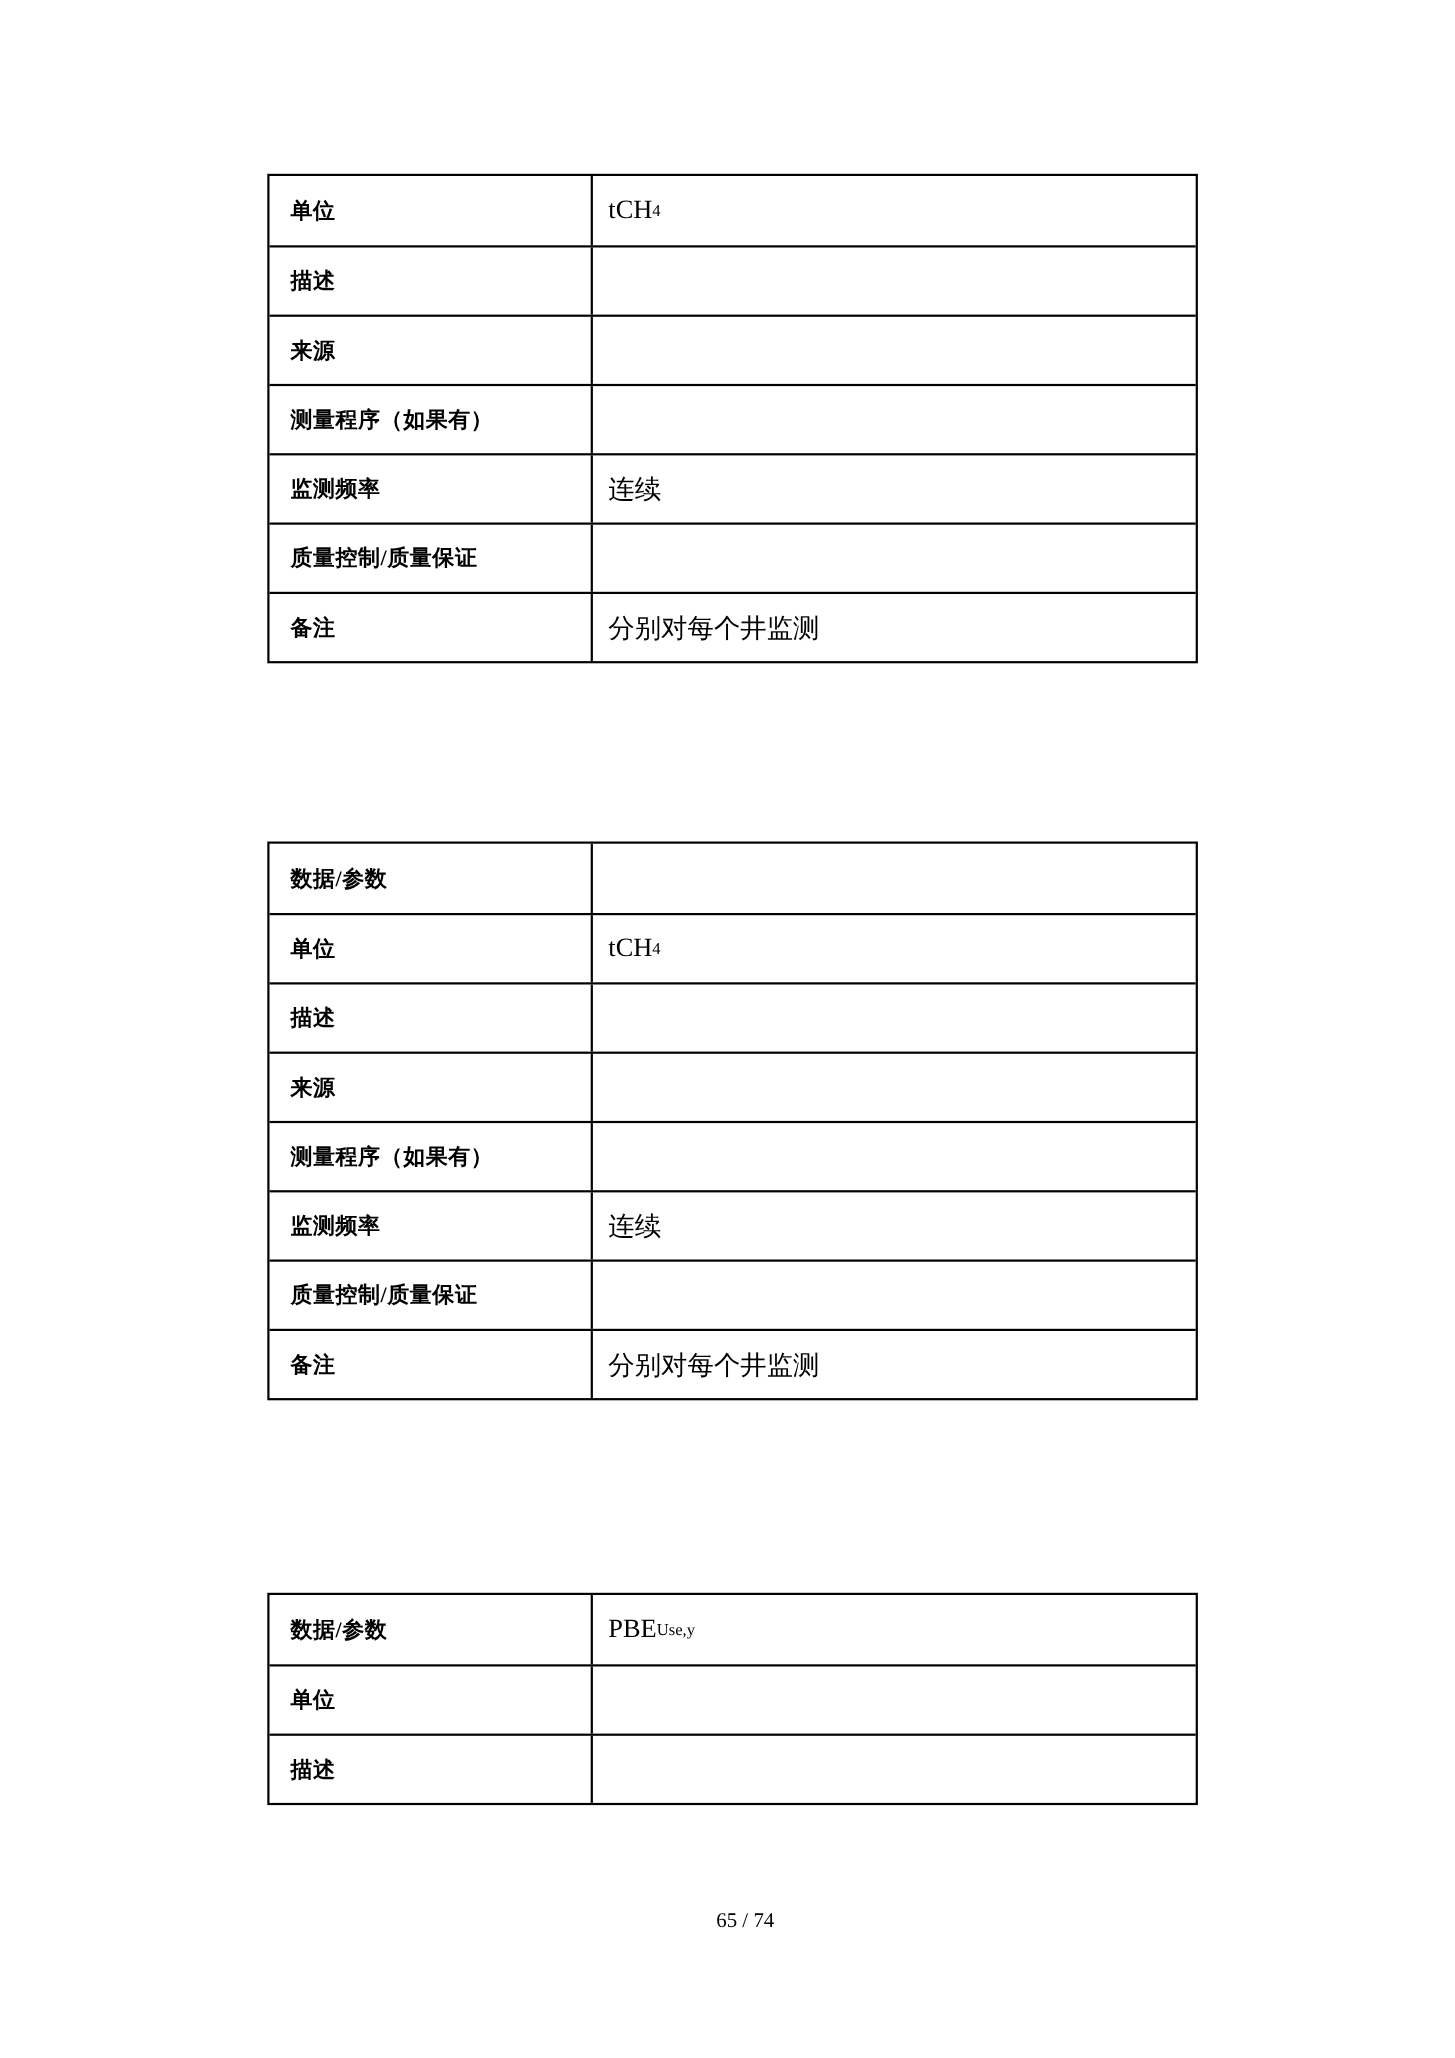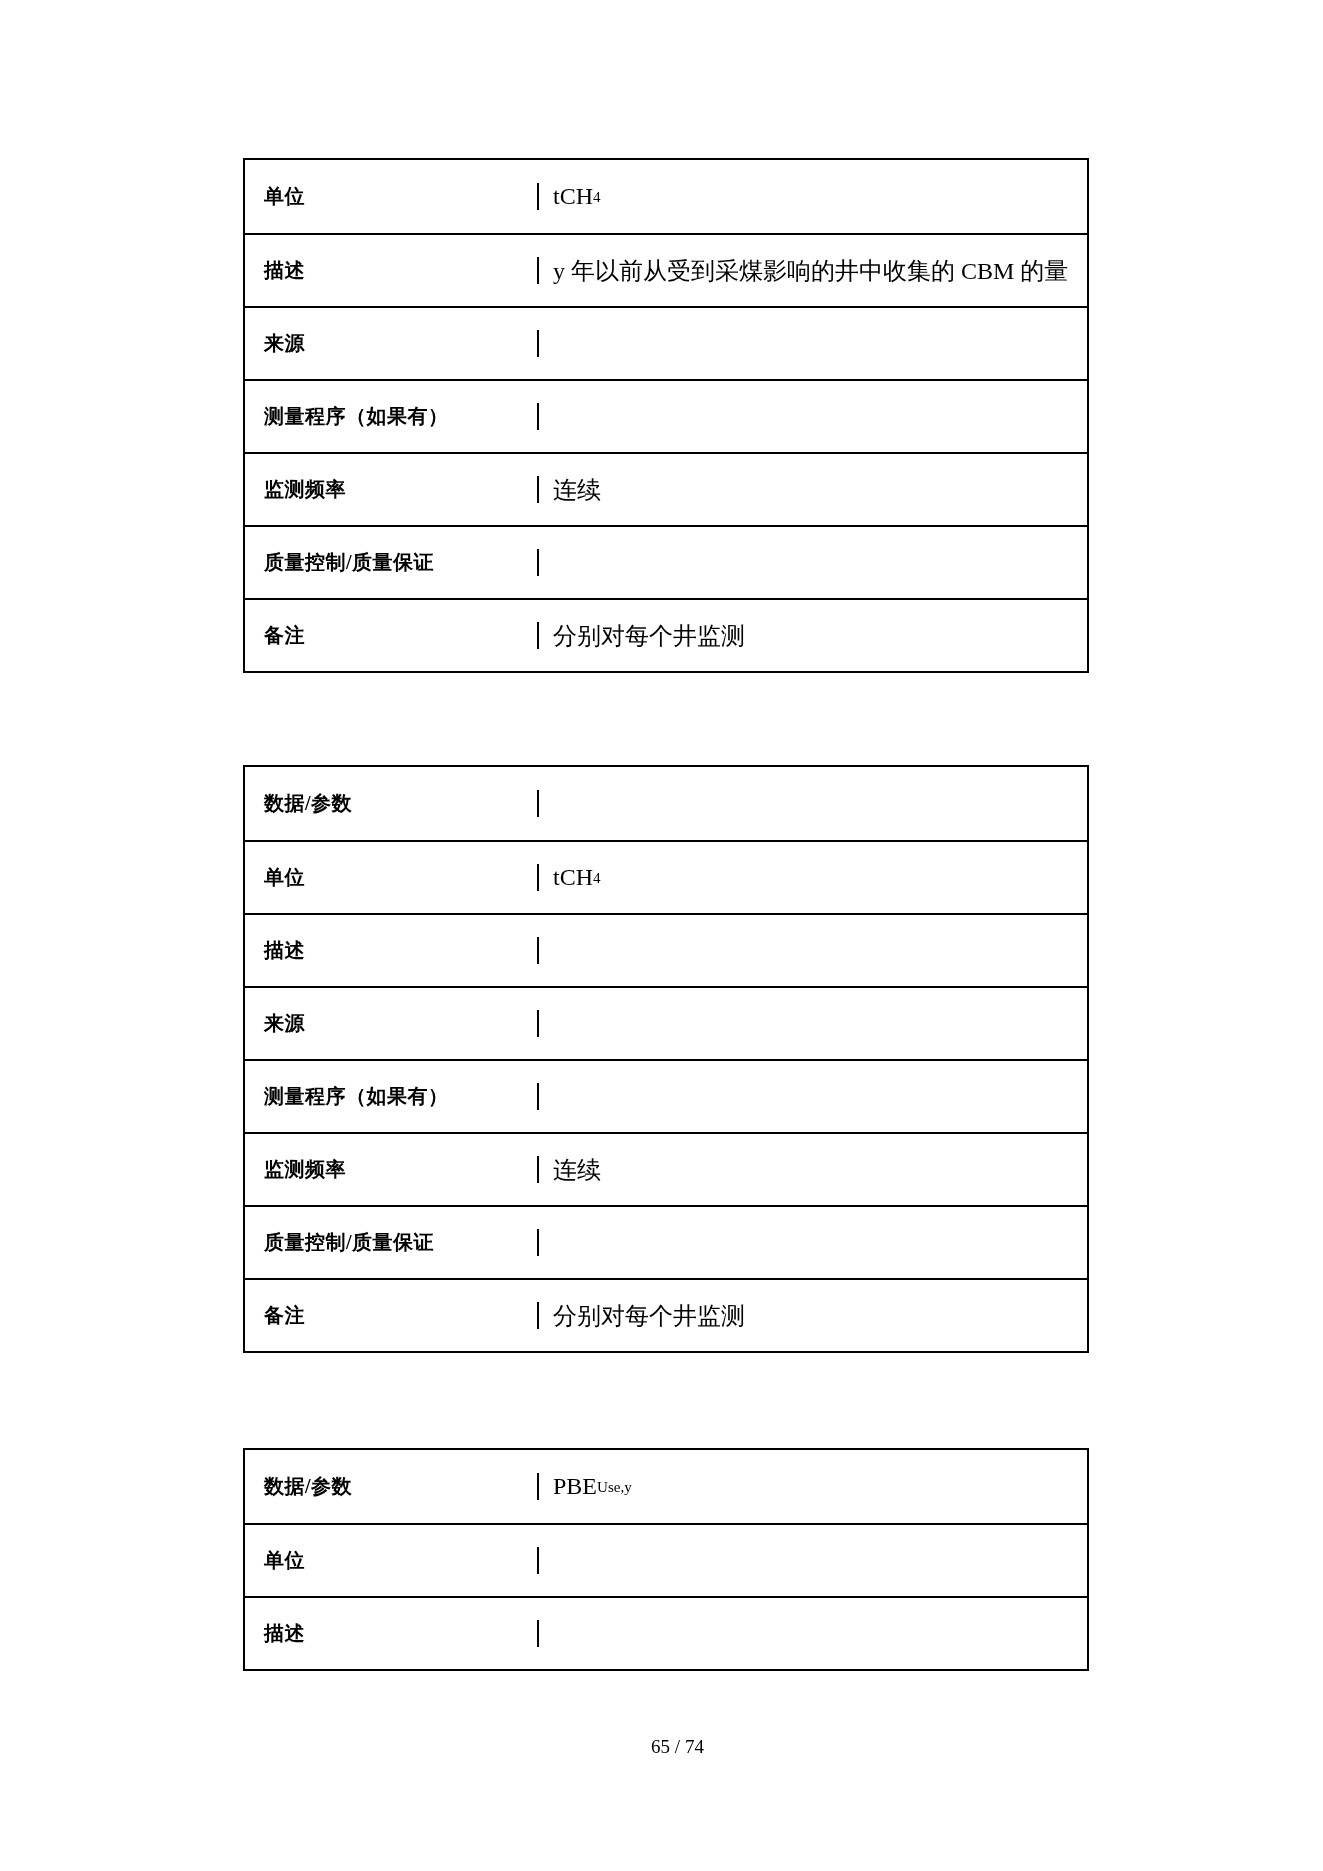--- a/index.html
+++ b/index.html
@@ -16,21 +16,21 @@
   .ptable {
     position: absolute;
     left: 243px;
     width: 846px;
     border: 2px solid #000000;
     background: #ffffff;
   }
   .ptable-1 { top: 158px; }
   .ptable-2 { top: 765px; }
   .ptable-3 { top: 1448px; }
-  .prow { display: flex; height: 73px; align-items: center; }
+  .prow { display: flex; height: 63px; }
   .prow + .prow { border-top: 2px solid #000000; }
   .pcell { display: flex; align-items: center; overflow: hidden; }
   .plabel {
     width: 294px;
     flex: 0 0 294px;
     border-right: 2px solid #000000;
     padding-left: 19px;
     padding-right: 8px;
     font-weight: bold;
     font-size: 20px;
@@ -66,23 +66,20 @@
   <section class="ptable ptable-1">
       <div class="prow">
         <div class="pcell plabel">单位</div>
         <div class="pcell pvalue">
           <span>tCH</span>
           <sub>4</sub>
         </div>
       </div>
       <div class="prow">
         <div class="pcell plabel">描述</div>
-        <div class="pcell pvalue">
-          <span>y 年以前从受到采煤影响的井中收集的 CBM 的量</span>
-        </div>
       </div>
       <div class="prow">
         <div class="pcell plabel">来源</div>
         <div class="pcell pvalue"></div>
       </div>
       <div class="prow">
         <div class="pcell plabel">测量程序（如果有）</div>
         <div class="pcell pvalue"></div>
       </div>
       <div class="prow">

